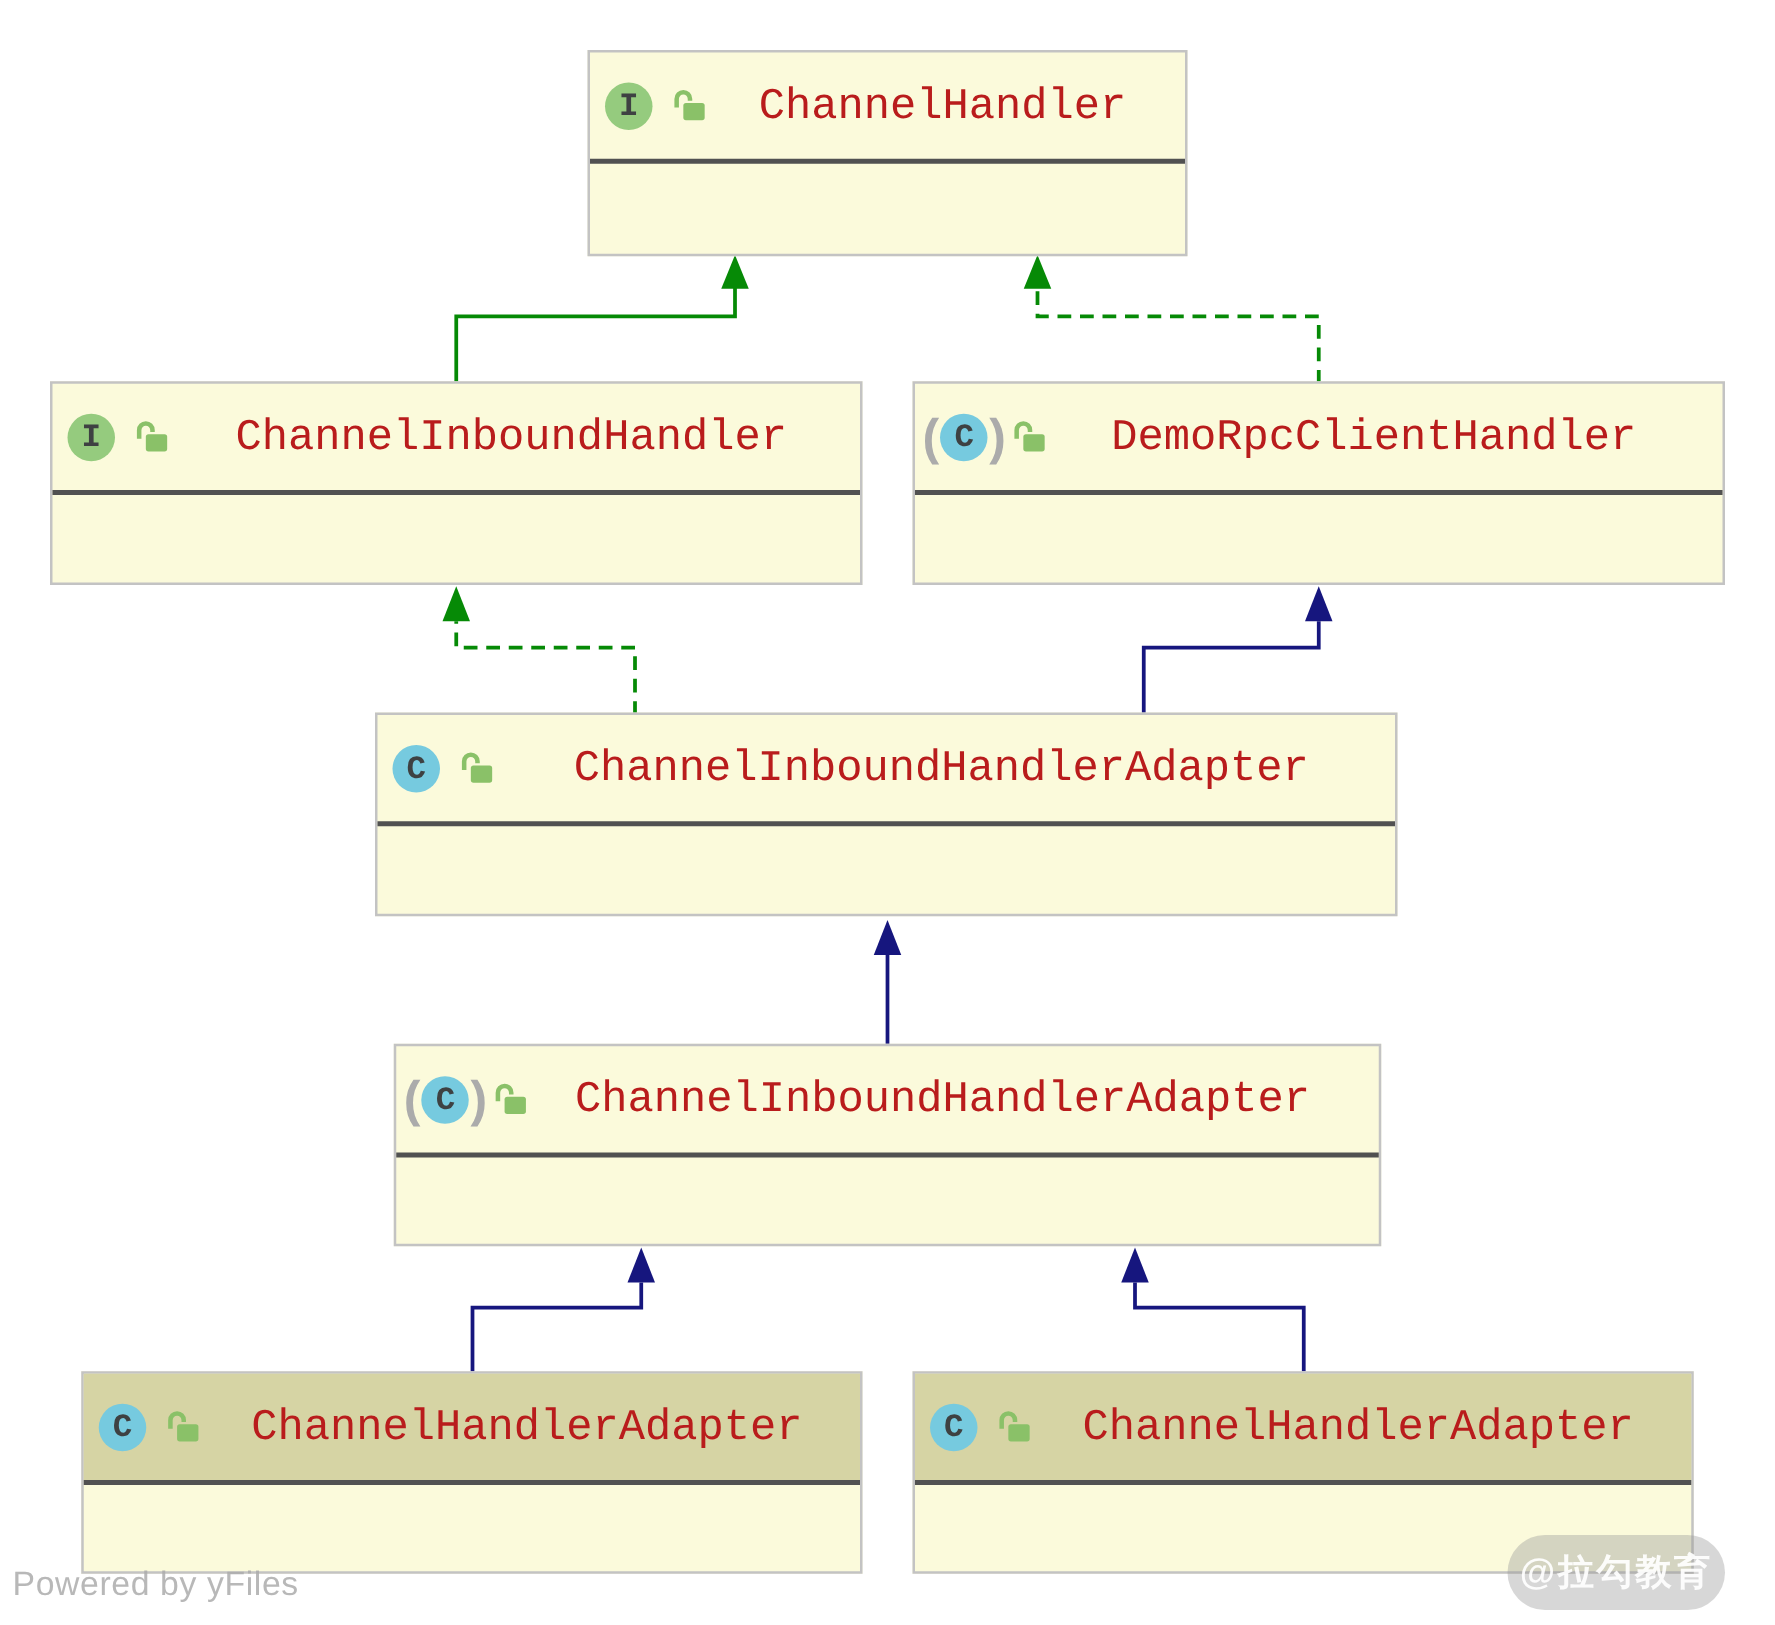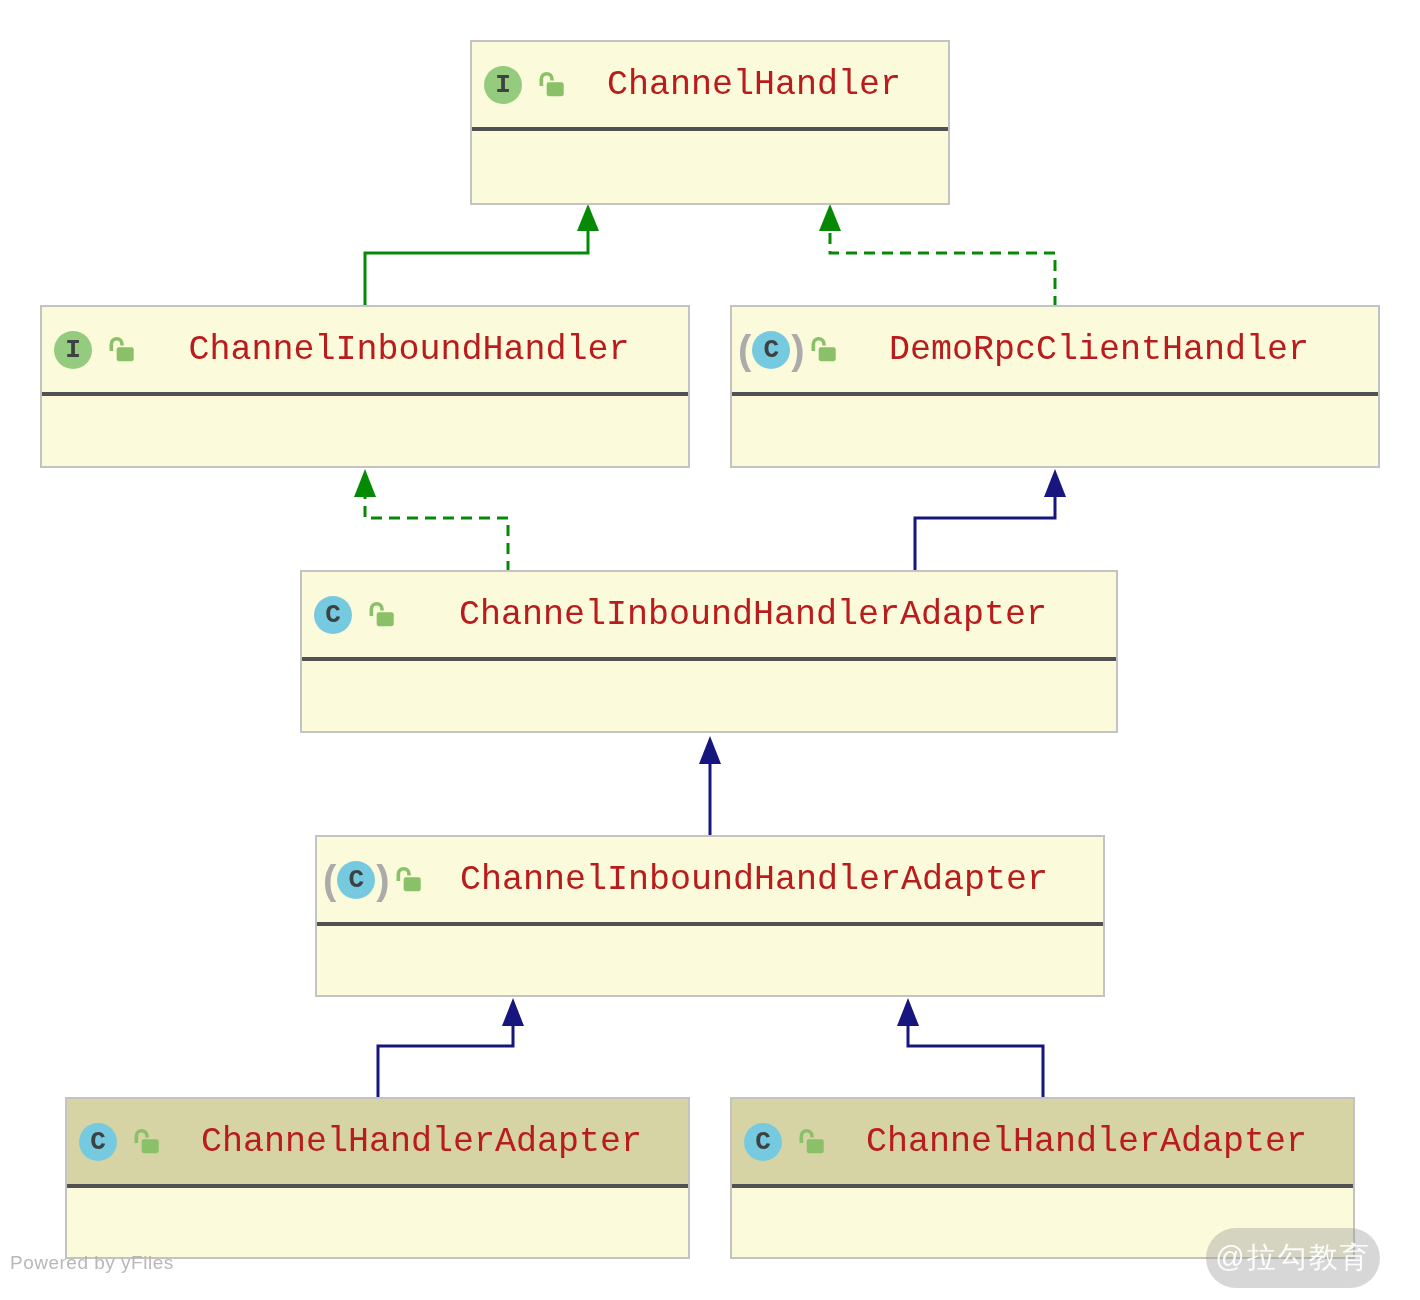--- a/index.html
+++ b/index.html
@@ -53,31 +53,31 @@
     position:absolute;left:100px;right:12px;top:50%;
     transform:translateY(-50%);
     text-align:center;
     font-size:35px;color:#b91c1c;
     white-space:nowrap;
     letter-spacing:0px;
   }
   .powered{
     position:absolute;left:10px;top:1252px;
     font-family:"Liberation Sans",sans-serif;
-    font-size:19px;color:rgba(172,172,172,0.85);
+    font-size:27px;color:rgba(172,172,172,0.85);
     letter-spacing:0.5px;
     z-index:30;
   }
   .brandmark{
     position:absolute;left:1206px;top:1228px;
     width:174px;height:60px;border-radius:30px;
     background:rgba(150,150,150,0.38);
     display:flex;align-items:center;justify-content:center;
     font-family:"Liberation Sans",sans-serif;
-    font-size:29px;font-weight:normal;color:rgba(255,255,255,0.92);
+    font-size:29px;font-weight:bold;color:rgba(255,255,255,0.92);
     letter-spacing:2px;
     z-index:30;
   }
 </style>
 </head>
 <body>
 
 <div id="stage">
 
   <svg id="edges" viewBox="0 0 1420 1300">

